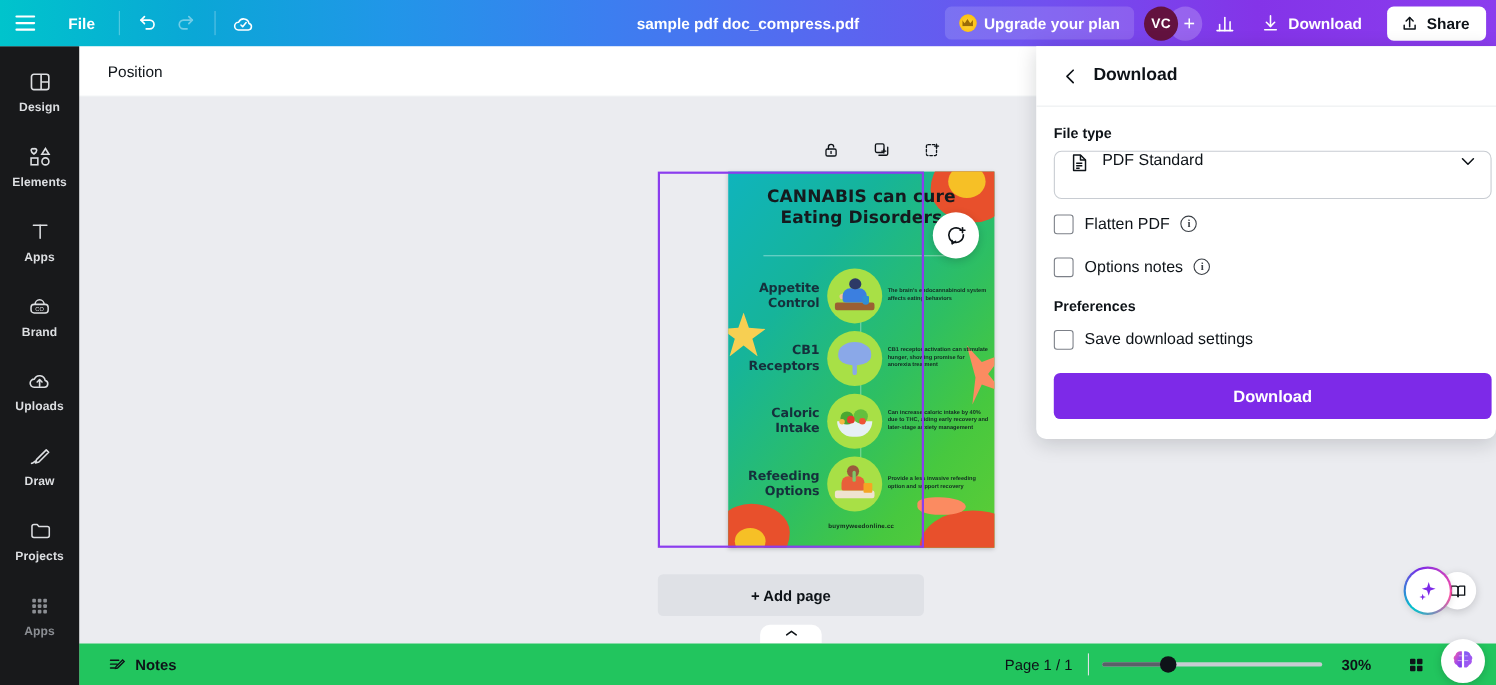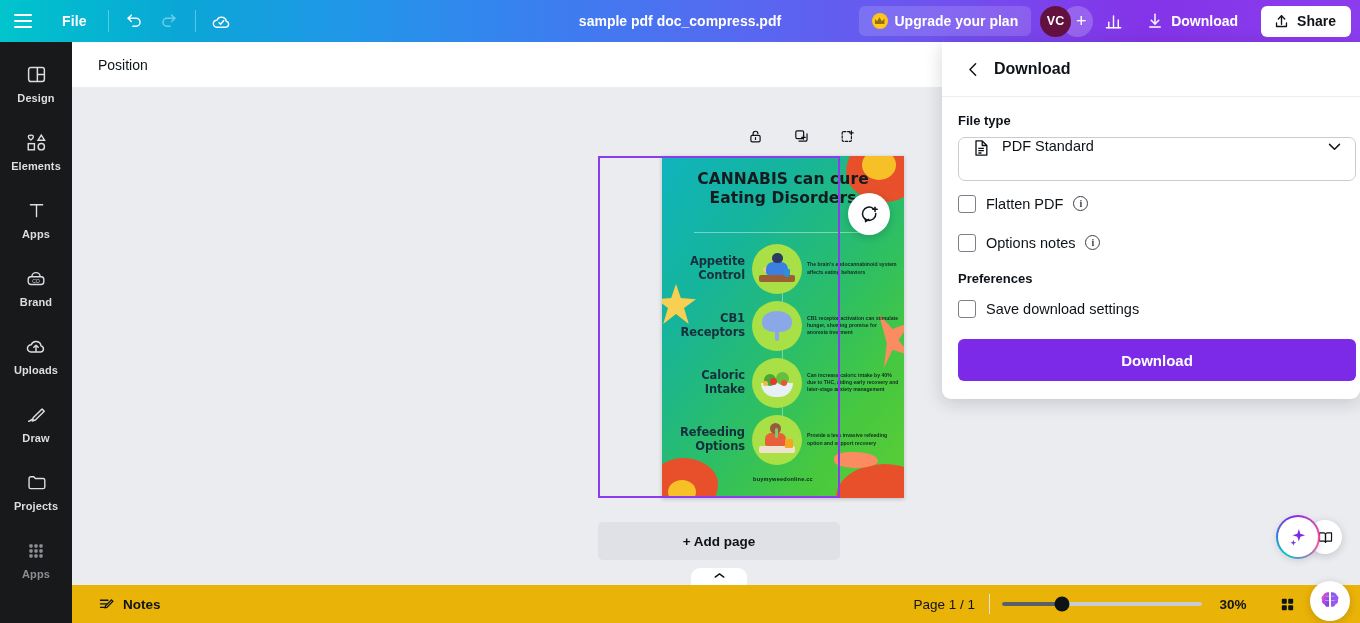--- a/index.html
+++ b/index.html
@@ -243,21 +243,21 @@
   .collapse-tab {
     position: absolute; left: 619px; bottom: 0; width: 56px; height: 17px;
     background: #fff; border-radius: 9px 9px 0 0;
     display: flex; align-items: flex-start; justify-content: center;
     padding-top: 3px; cursor: pointer; z-index: 9;
   }
 
   
   .bottombar {
     position: absolute; left: 72px; bottom: 0; width: 1288px; height: 38px;
-    background: #eab308; display: flex; align-items: center; z-index: 25;
+    background: #22c55e; display: flex; align-items: center; z-index: 25;
   }
   .bb-notes {
     display: flex; align-items: center; gap: 8px; margin-left: 16px;
     font-size: 13.5px; font-weight: 600; color: #0e1318;
     padding: 6px 10px; border-radius: 6px; cursor: pointer;
   }
   .bb-right { margin-left: auto; display: flex; align-items: center; padding-right: 16px; gap: 0; }
   .bb-page { font-size: 13.5px; color: #0e1318; font-weight: 400; padding: 0 14px; white-space: nowrap; }
   .bb-vsep { width: 1px; height: 20px; background: #dfe1e6; margin-right: 12px; }
   .slider-wrap { width: 200px; height: 20px; display: flex; align-items: center; position: relative; cursor: pointer; }

